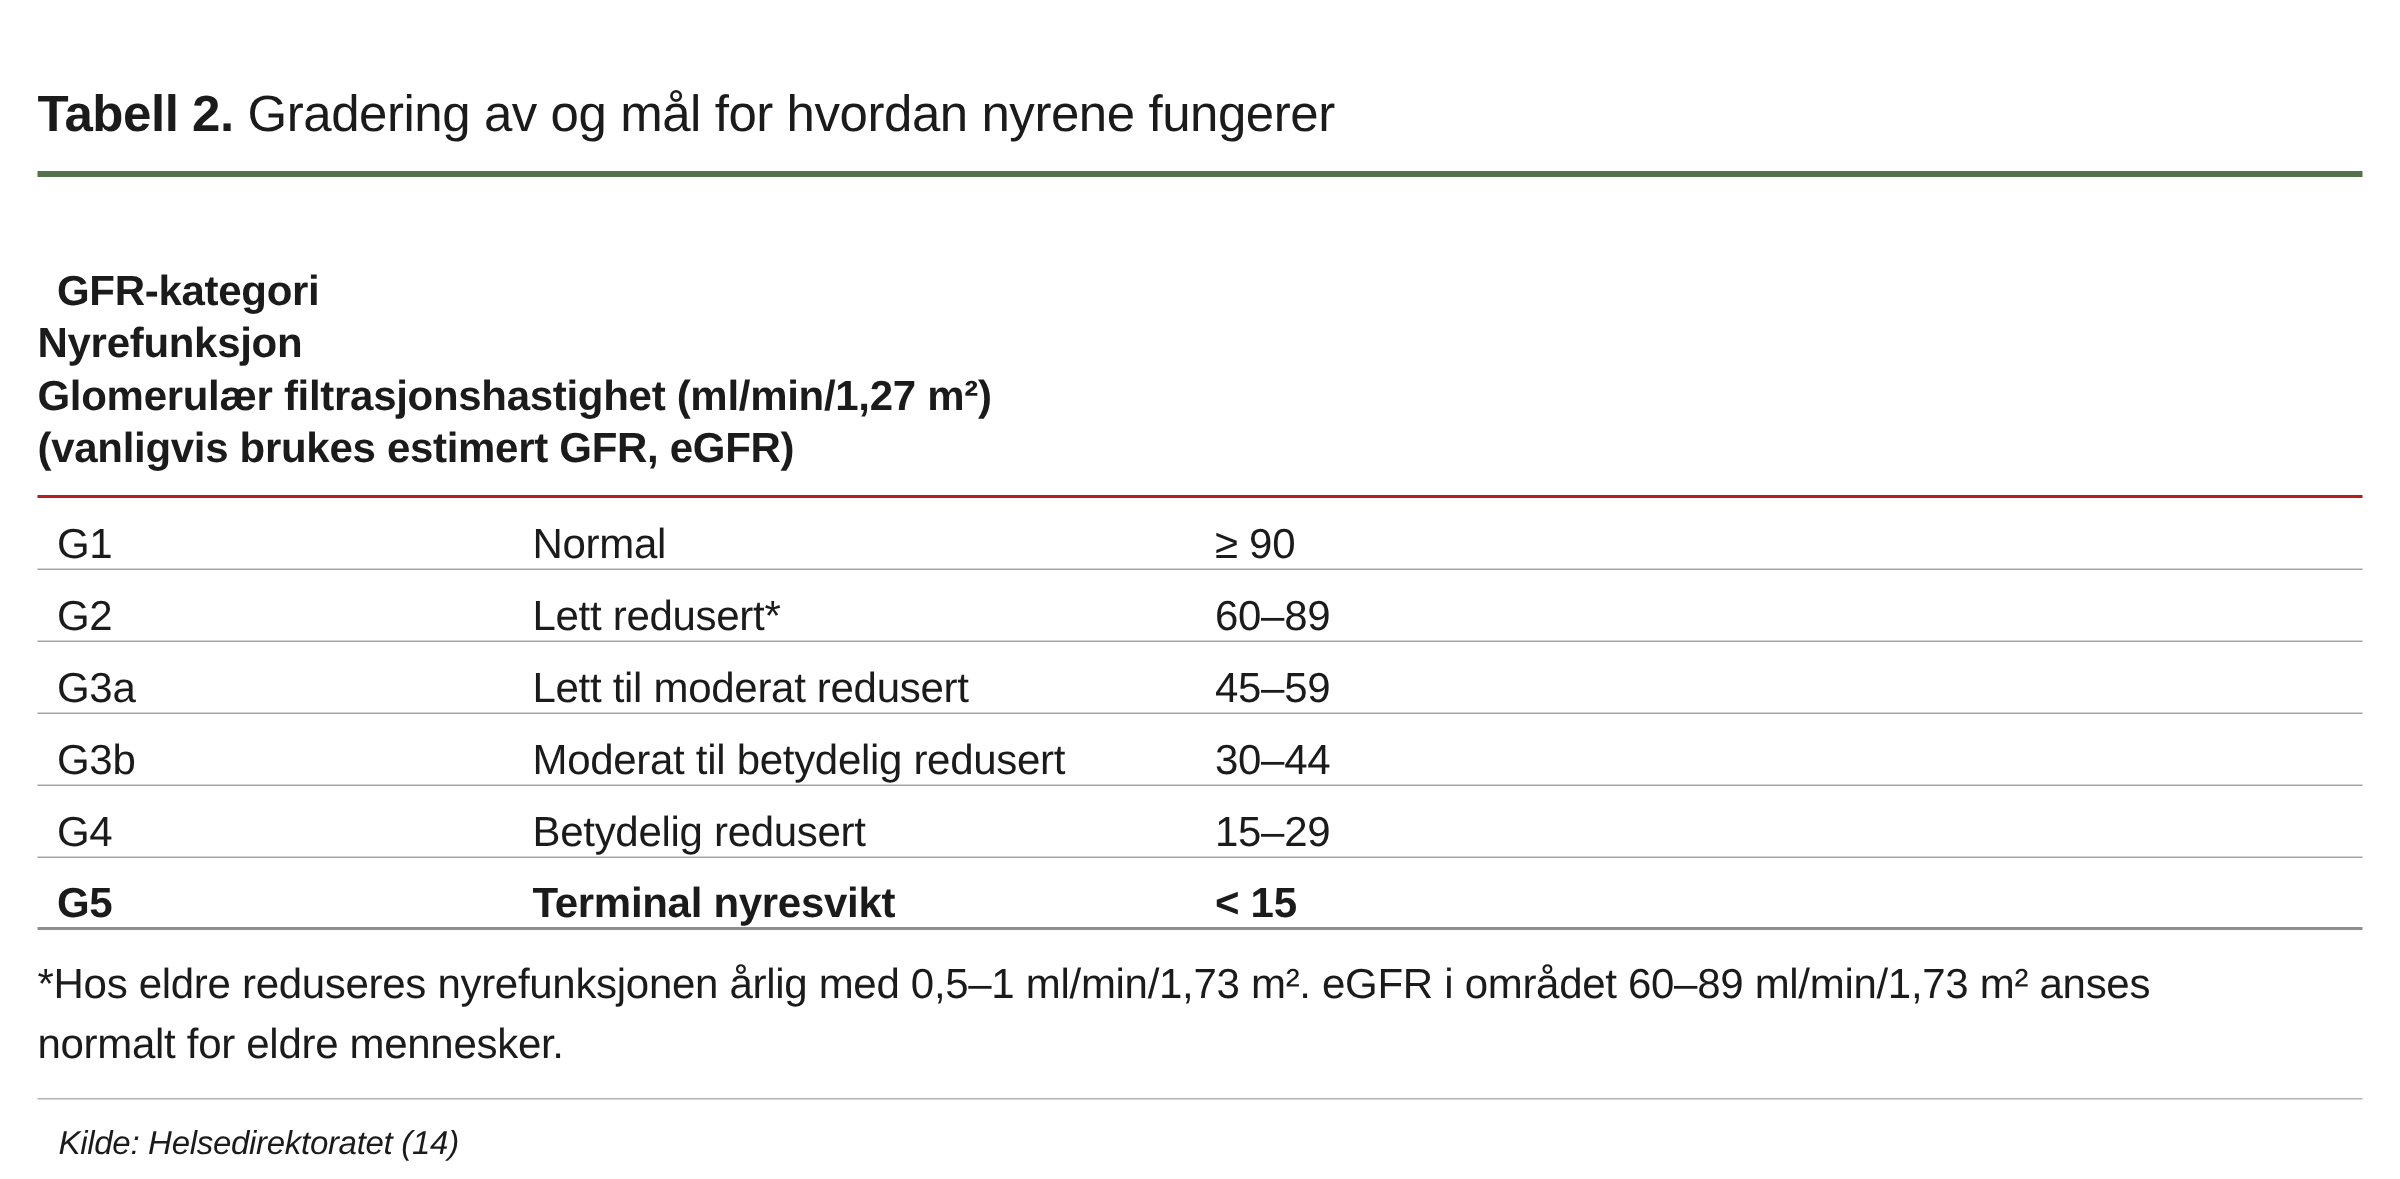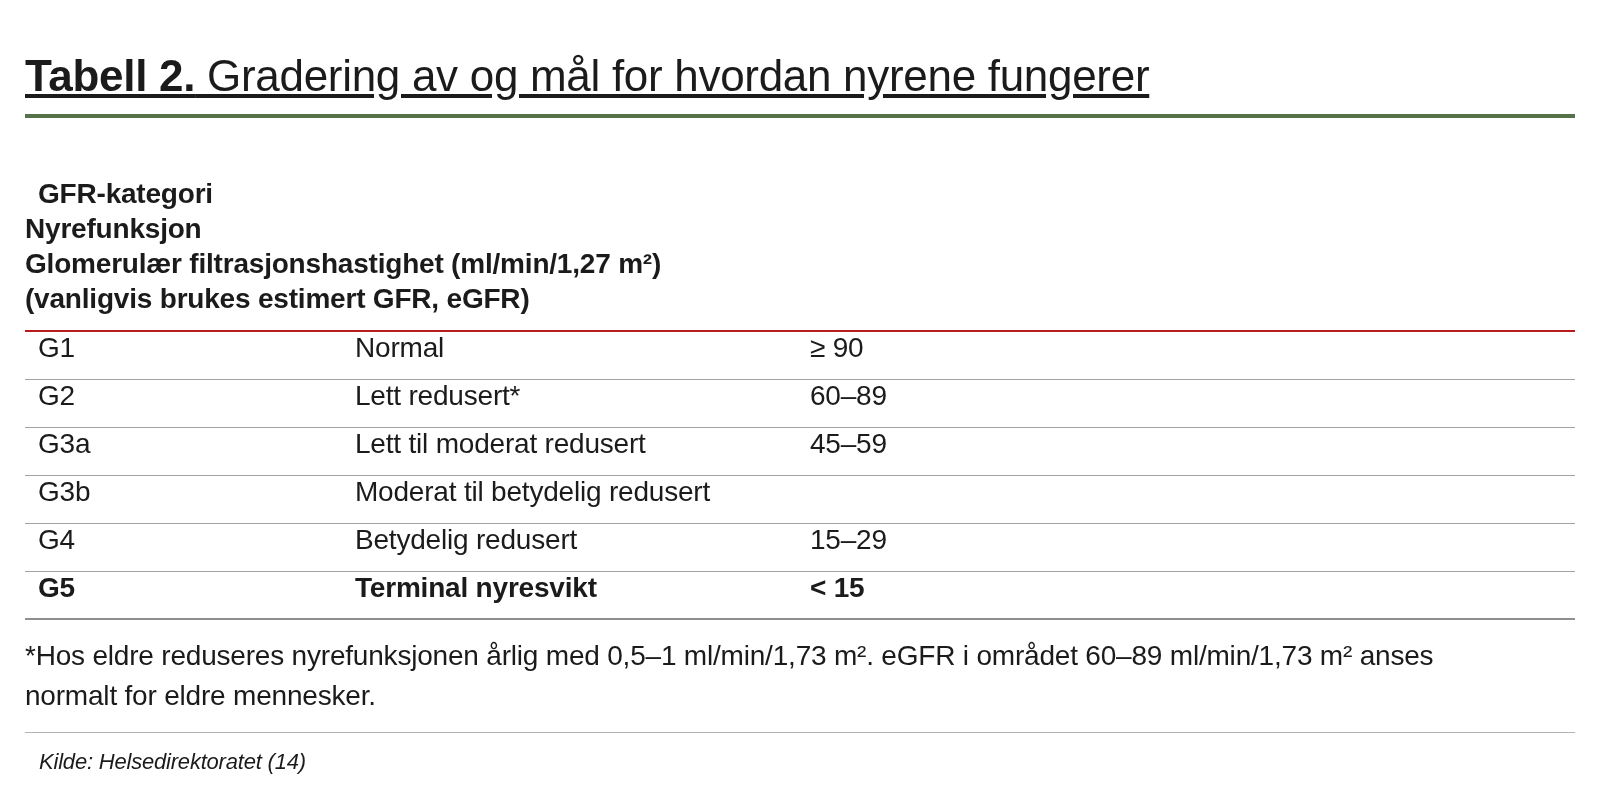--- a/index.html
+++ b/index.html
@@ -9,26 +9,25 @@
     font-family: "Liberation Sans", sans-serif;
     color: #1b1b1b;
     overflow: hidden;
   }
   .page {
     width: 1550px;
     margin: 0 auto;
     padding-top: 54px;
   }
   .title {
-    font-size: 44px;
+    font-size: 34px;
     font-weight: 400;
     letter-spacing: -0.3px;
     line-height: 44px;
     white-space: nowrap;
-    text-decoration: underline;
   }
   .title .bold { font-weight: 700; }
   .green-rule {
     height: 4px;
     background: #56724a;
     margin-top: 16px;
   }
   
   .gfr-table { width: 100%; }
   .thead {
@@ -36,21 +35,21 @@
     padding: 58px 0 14px 0;
     border-bottom: 2px solid #b91c1c;
     font-weight: 700;
     font-size: 28px;
     line-height: 35px;
     letter-spacing: -0.2px;
     flex-direction: column;
   }
   .trow {
     display: flex;
-    align-items: flex-start;
+    align-items: flex-end;
     height: 48px;
     border-bottom: 1px solid #a3a3a3;
     font-size: 28px;
     letter-spacing: -0.2px;
   }
   .trow:last-child { border-bottom: 2px solid #8f8f8f; font-weight: bold; }
   .col1 { width: 330px; padding-left: 13px; flex-shrink: 0; }
   .col2 { width: 455px; flex-shrink: 0; }
   .col3 { flex: 1; }
   
@@ -112,20 +111,21 @@
 
     <div class="trow">
       <div class="col1">G3a</div>
       <div class="col2">Lett til moderat redusert</div>
       <div class="col3">45–59</div>
     </div>
 
     <div class="trow">
       <div class="col1">G3b</div>
       <div class="col2">Moderat til betydelig redusert</div>
+      <div class="col3">30–44</div>
     </div>
 
     <div class="trow">
       <div class="col1">G4</div>
       <div class="col2">Betydelig redusert</div>
       <div class="col3">15–29</div>
     </div>
 
     <div class="trow">
       <div class="col1">G5</div>

